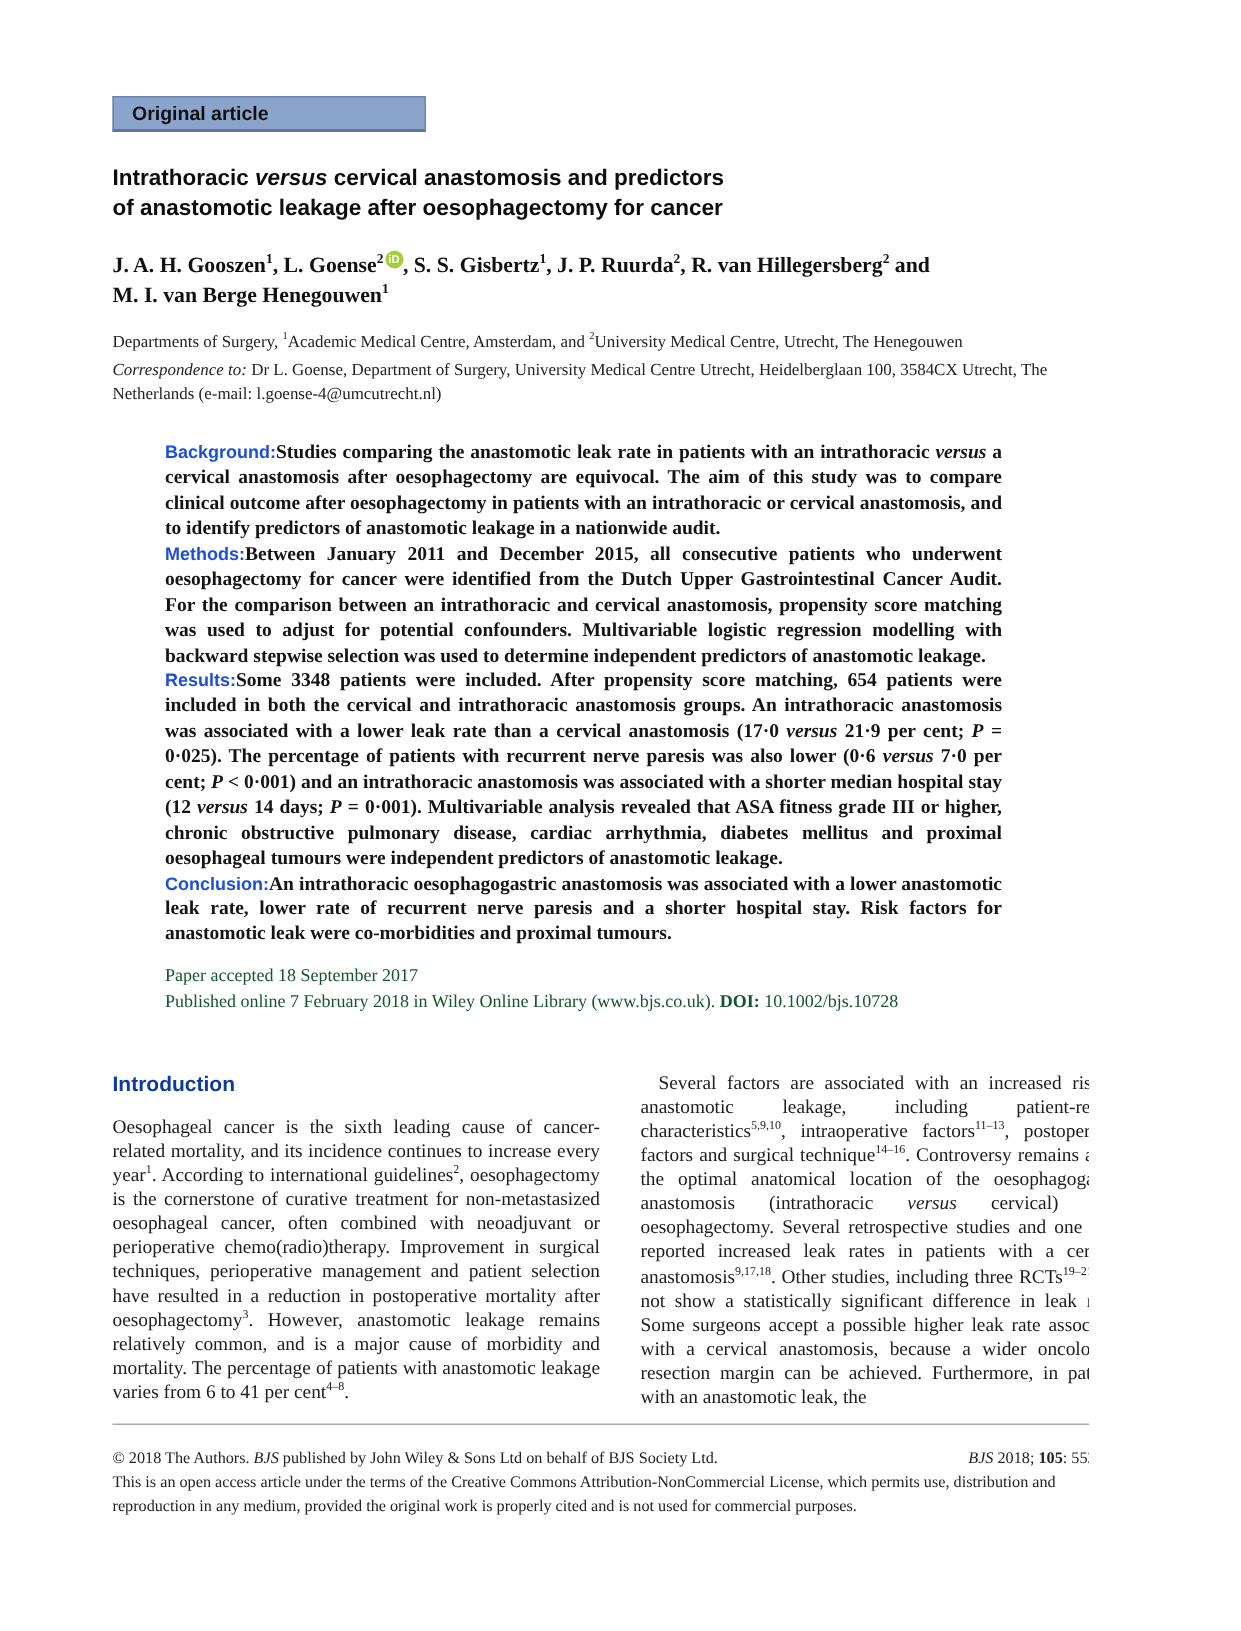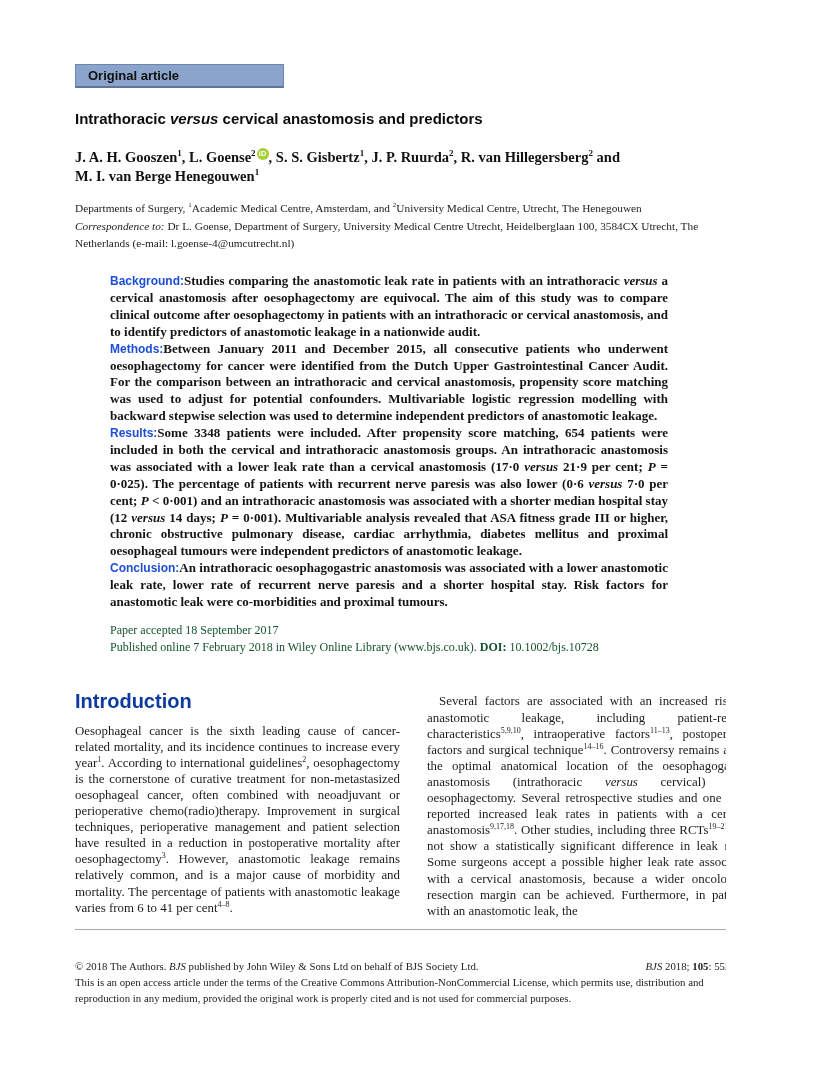--- a/index.html
+++ b/index.html
@@ -49,41 +49,41 @@
   }
 
   .accepted-block { margin:11px 0 0 35px; font-size:12px; line-height:1.4; color:#14532d; }
   .accepted-block p { margin:0; }
 
   .columns { margin-top:38px; display:flex; gap:27px; }
   .col { width:325px; text-align:justify; font-size:12.9px; line-height:16.1px; color:#1c1c1c; }
   .col p { margin:0; }
   .intro-heading {
     font-family:"Liberation Sans", sans-serif; font-weight:bold;
-    color:#0d3a9e; font-size:20px; margin:0 0 13px 0;
+    color:#0d3a9e; font-size:14px; margin:0 0 13px 0;
   }
   .indent-first { text-indent:12px; }
 
   .footer {
     margin:10px 75px 12px 75px; width:677px;
-    border-top:1px solid #a9a9a9; padding-top:28px;
+    border-top:1px solid #a9a9a9; padding-top:14px;
     font-size:10.8px; line-height:1.5; color:#222;
   }
   .footer-row { display:flex; justify-content:space-between; }
   .footer p { margin:0; }
 </style>
 </head>
 <body>
 
 <div class="page">
   <div class="content">
 
     <div class="badge">Original article</div>
 
-    <h1 class="title" style="margin-bottom:0;"><span>Intrathoracic </span><span class="i">versus</span><span> cervical anastomosis and predictors</span><br></h1>
+    <h1 class="title" style="margin-bottom:0;"><span>Intrathoracic </span><span class="i">versus</span><span> cervical anastomosis and predictors</span><br><span>of anastomotic leakage after oesophagectomy for cancer</span></h1>
 
     <div class="authors">
       <span><span>J. A. H. Gooszen</span><sup>1</sup><span>, L. Goense</span><sup>2</sup></span><span class="orcid">iD</span><span><span>, S. S. Gisbertz</span><sup>1</sup><span>, J. P. Ruurda</span><sup>2</sup><span>, R. van Hillegersberg</span><sup>2</sup><span> and</span><br><span>M. I. van Berge Henegouwen</span><sup>1</sup></span>
     </div>
 
     <div class="affil"><span>Departments of Surgery, </span><sup>1</sup><span>Academic Medical Centre, Amsterdam, and </span><sup>2</sup><span>University Medical Centre, Utrecht, The Henegouwen</span></div>
     <div class="corresp"><span class="i">Correspondence to:</span><span> Dr L. Goense, Department of Surgery, University Medical Centre Utrecht, Heidelberglaan 100, 3584CX Utrecht, The Netherlands (e-mail: l.goense-4@umcutrecht.nl)</span></div>
 
     <div class="abstract">
       <p><span class="abs-label">Background:</span><span><span>Studies comparing the anastomotic leak rate in patients with an intrathoracic </span><span class="i">versus</span><span> a cervical anastomosis after oesophagectomy are equivocal. The aim of this study was to compare clinical outcome after oesophagectomy in patients with an intrathoracic or cervical anastomosis, and to identify predictors of anastomotic leakage in a nationwide audit.</span></span></p>

